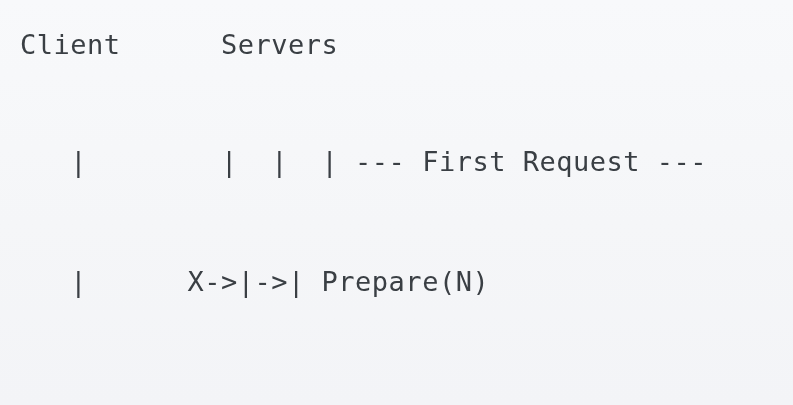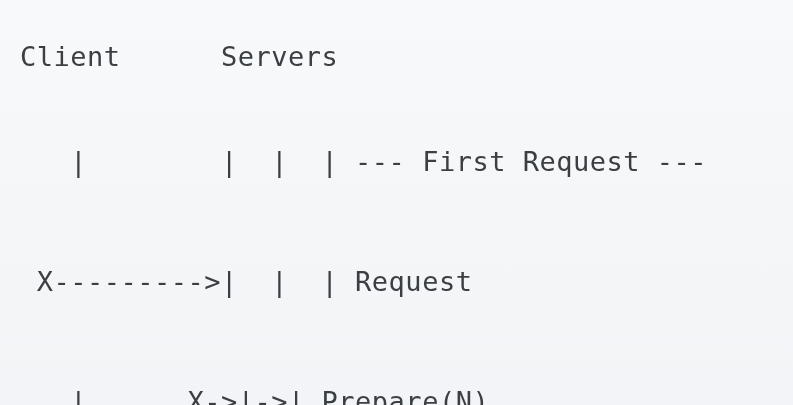--- a/index.html
+++ b/index.html
@@ -19,21 +19,21 @@
     position: relative;
     width: 793px;
     height: 405px;
     background: #f6f7f9;
   }
 
   
   .header-row {
     position: absolute;
     left: 20px;
-    top: 40px;
+    top: 28px;
     white-space: pre;
     font-size: 27px;
     line-height: 34px;
     letter-spacing: 0.5px;
     color: #3a3f44;
     font-family: "DejaVu Sans Mono", "Liberation Mono", monospace;
   }
 
   
   .ascii-block {
@@ -71,21 +71,20 @@
 
 <div id="diagram">
   <div class="bg-wash"></div>
 
   <div class="layer">
 
     <div class="header-row">Client      Servers</div>
 
     <div class="ascii-block">
       <span class="ascii-line">   |        |  |  | --- First Request ---</span>
-      <span class="ascii-line"> X---------&gt;|  |  | Request</span>
       <span class="ascii-line">   |      X-&gt;|-&gt;| Prepare(N)</span>
       
       
       
       
       
     </div>
 
   </div>
 </div>

